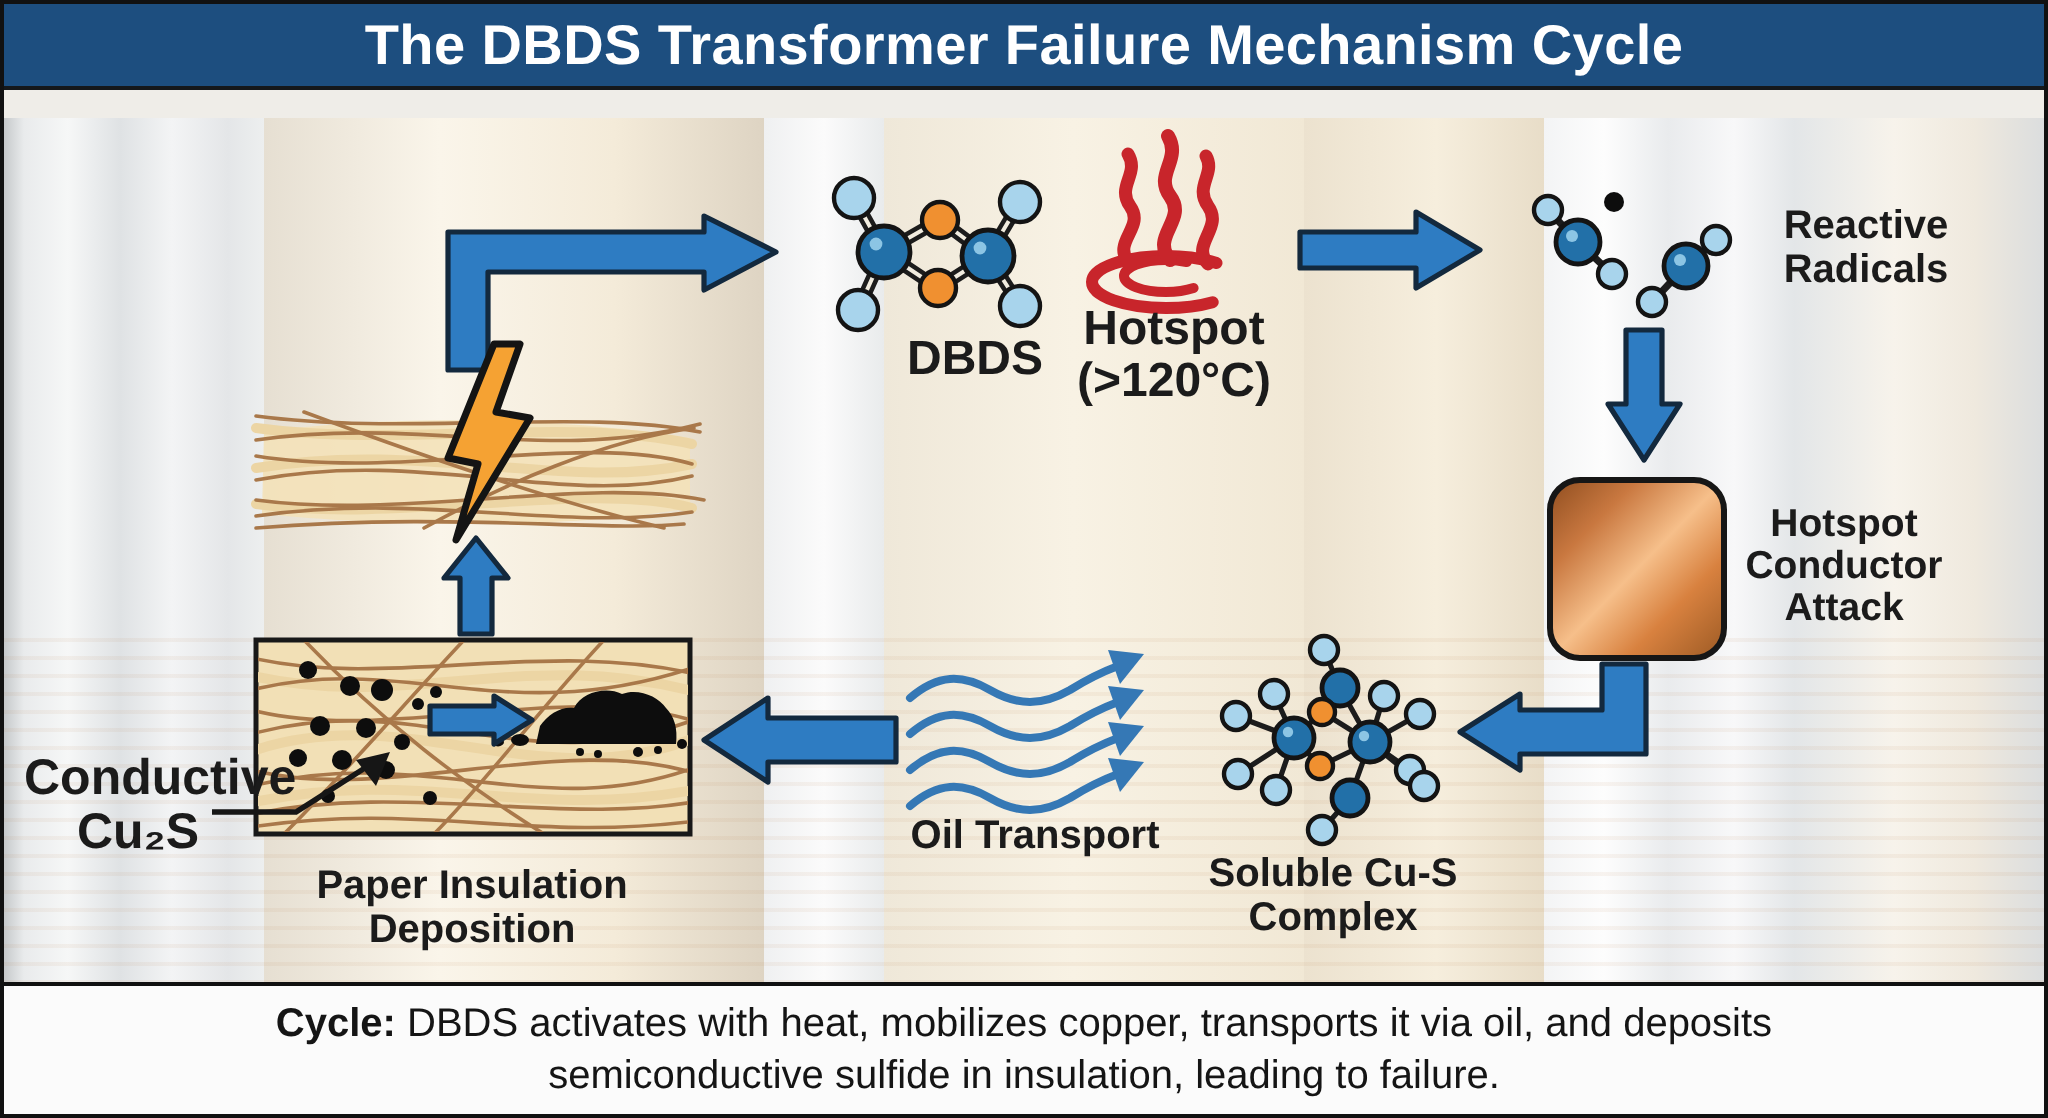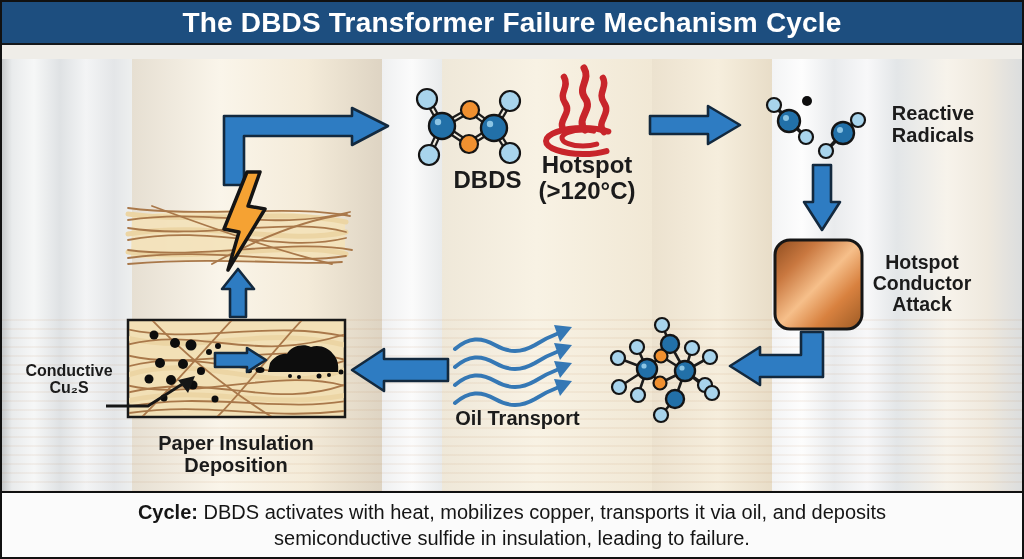--- a/index.html
+++ b/index.html
@@ -298,23 +298,25 @@
   </svg>
 
   <div class="lbl" style="left:438px;top:165px;width:95px;font-size:24px">DBDS</div>
   <div class="lbl" style="left:520px;top:150px;width:130px;font-size:24px">Hotspot
 (&gt;120°C)</div>
   <div class="lbl ta-l" style="left:871px;top:101px;width:120px;font-size:20px">Reactive
 Radicals</div>
   <div class="lbl" style="left:858px;top:250px;width:124px;font-size:19.5px">Hotspot
 Conductor
 Attack</div>
+  <div class="lbl" style="left:592px;top:425px;width:145px;font-size:20px">Soluble Cu-S
+Complex</div>
   <div class="lbl" style="left:443px;top:406px;width:145px;font-size:20px">Oil Transport</div>
   <div class="lbl" style="left:148px;top:431px;width:172px;font-size:20px">Paper Insulation
 Deposition</div>
-  <div class="lbl" style="left:10px;top:360px;width:114px;font-size:16px">Conductive
+  <div class="lbl" style="left:10px;top:374px;width:114px;font-size:25px">Conductive
 Cu₂S</div>
 
   <div id="caption">
     <p><b>Cycle:</b><span> DBDS activates with heat, mobilizes copper, transports it via oil, and deposits semiconductive sulfide in insulation, leading to failure.</span></p>
   </div>
 
 </div>
 
 </body></html>

